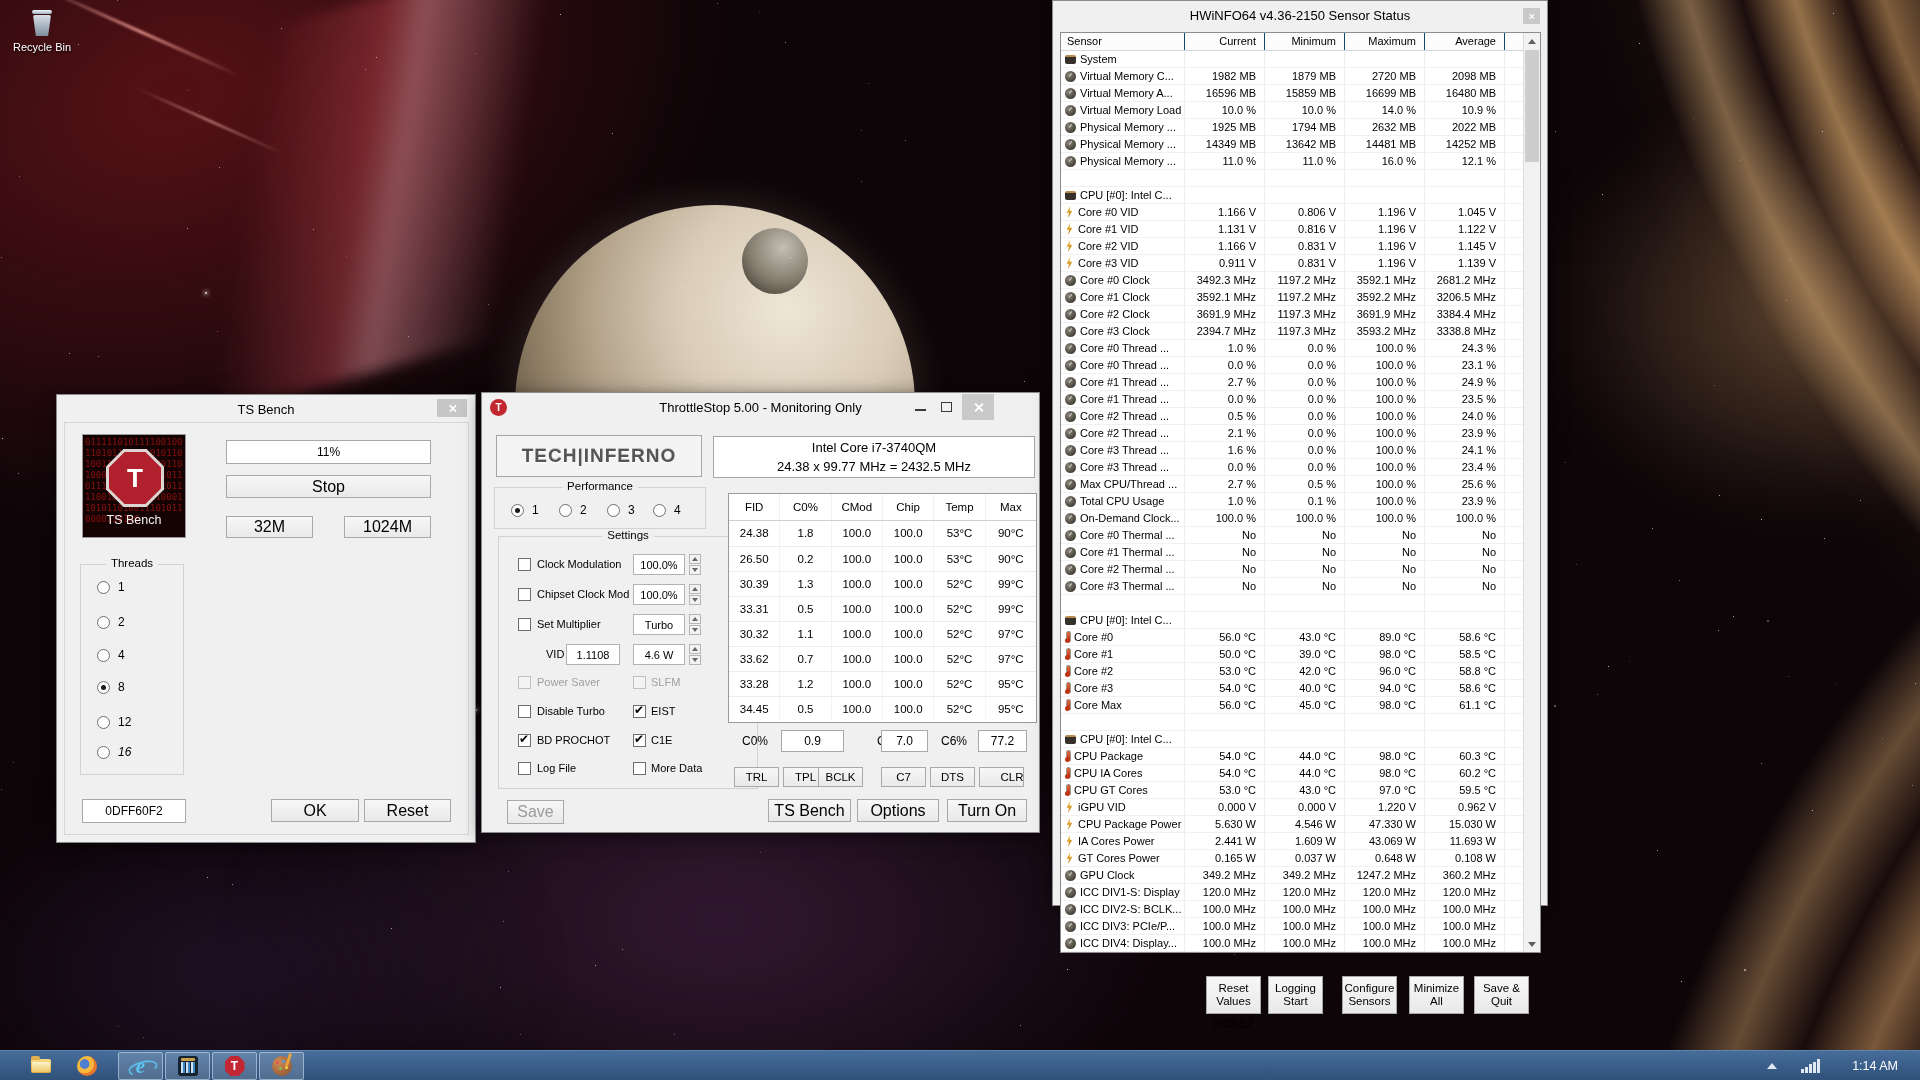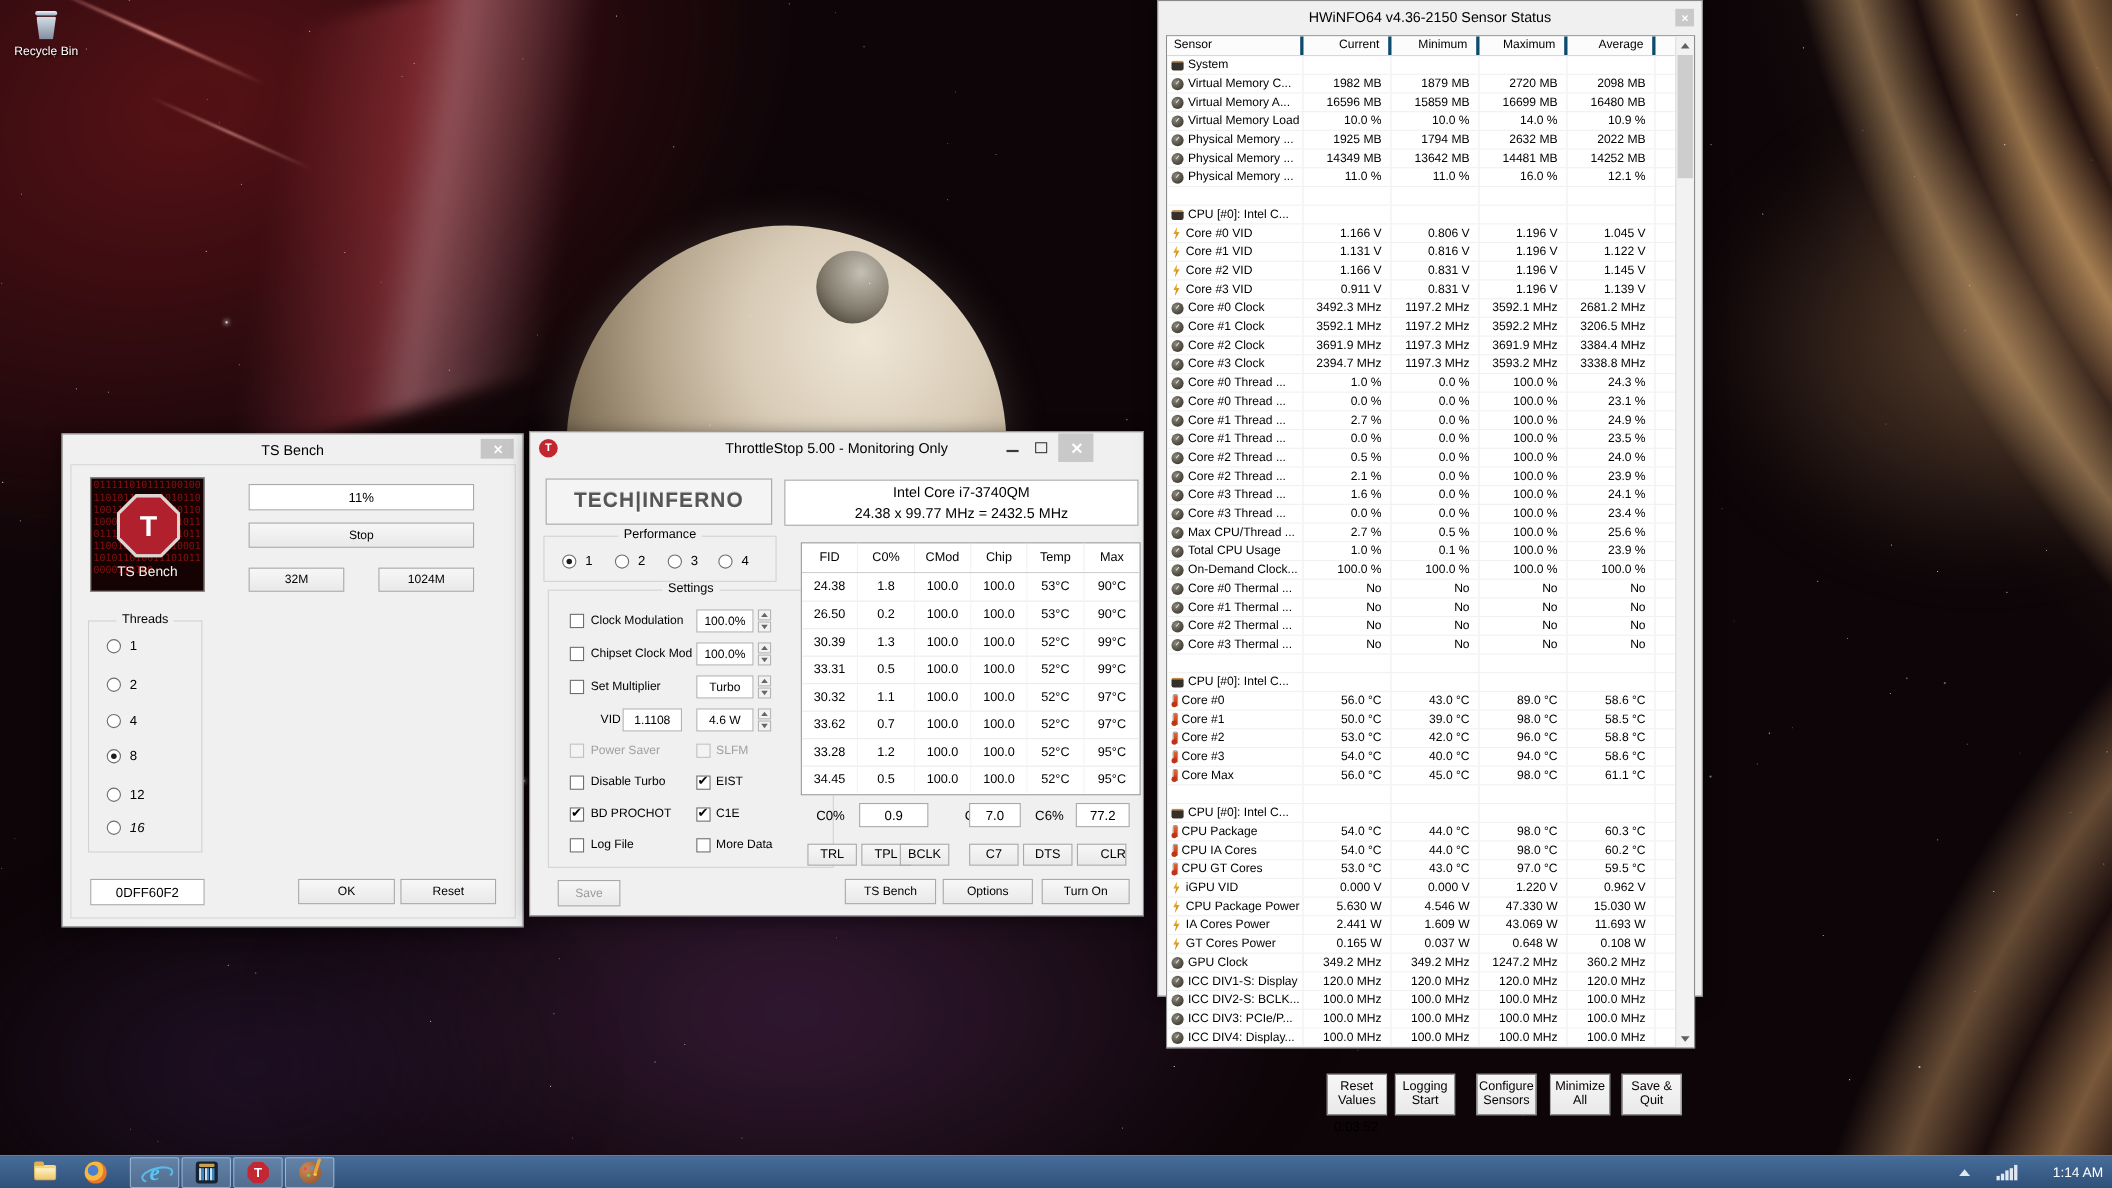--- a/index.html
+++ b/index.html
@@ -34,21 +34,21 @@
   .bin-body{position:absolute;left:4px;top:7px;width:18px;height:21px;background:linear-gradient(180deg,rgba(223,233,242,.95),rgba(134,156,175,.9));clip-path:polygon(0 0,100% 0,84% 100%,16% 100%);border-radius:2px}
   .bin-label{margin-top:3px;font-size:11px;color:#fff;text-shadow:1px 1px 2px #000}
 
   
   .win{position:absolute;background:#f0f0f0;border:1px solid #8a8a8a;box-shadow:0 3px 16px rgba(0,0,0,.55);color:#000}
   .tbar{position:absolute;left:0;top:0;right:0;height:29px;display:flex;align-items:center;justify-content:center}
   .ttext{font-size:13px;color:#000}
   .xmark{position:relative;width:11px;height:11px;display:block}
   .xmark::before,.xmark::after{content:"";position:absolute;left:5px;top:0;width:2px;height:11px;background:#fff}
   .xmark::before{transform:rotate(45deg)}.xmark::after{transform:rotate(-45deg)}
-  .btn{position:absolute;display:flex;align-items:center;justify-content:center;background:linear-gradient(#f7f7f7,#e9e9e9);border:1px solid #a9a9a9;font-size:11px;color:#000}
+  .btn{position:absolute;display:flex;align-items:center;justify-content:center;background:linear-gradient(#f7f7f7,#e9e9e9);border:1px solid #a9a9a9;font-size:16px;color:#000}
   .btn.disabled{color:#9b9b9b}
   .groupbox{position:absolute;border:1px solid #d2d2d2}
   .gb-label{position:absolute;top:-8px;left:50%;transform:translateX(-50%);background:#f0f0f0;padding:0 5px;font-size:11.5px;white-space:nowrap}
   .radio-item{position:absolute;display:flex;align-items:center;gap:8px}
   .radio{width:13px;height:13px;border:1px solid #6e6e6e;border-radius:50%;background:#fff;position:relative;flex:0 0 auto}
   .radio.sel::after{content:"";position:absolute;left:3px;top:3px;width:5px;height:5px;border-radius:50%;background:#1c1c1c}
   .radio-lbl{font-size:12px}
   .cb{position:absolute;width:13px;height:13px;border:1px solid #6e6e6e;background:#fff;top:4px}
   .cb.checked::after{content:"\2714";position:absolute;left:0;top:-3px;font-size:12px;color:#000}
   .cb.disabled{border-color:#c0c0c0;background:#f3f3f3}
@@ -106,21 +106,21 @@
   .cs-box{position:absolute;top:337px;height:22px;background:#fff;border:1px solid #a8a8a8;display:flex;align-items:center;justify-content:center;font-size:12px}
   .tool-btn{top:374px;width:45px;height:20px;font-size:11.5px}
   .action-btn{top:406px;height:23px}
 
   
   #w-hw{left:1052px;top:0;width:496px;height:906px}
   .wc-close.small{left:auto;right:7px;top:7px;width:17px;height:16px}
   .wc-close.small .xmark{transform:scale(.6)}
   .hw-table{position:absolute;left:7px;top:31px;width:481px;height:921px;background:#fff;border:1px solid #8c8c8c;overflow:hidden}
   .hw-head{display:flex;height:18px;border-bottom:1px solid #d8d8d8;background:#fcfcfc}
-  .hw-hc{font-size:11px;line-height:17px;border-right:3px solid #0c4a6e;flex:0 0 auto}
+  .hw-hc{font-size:11px;line-height:17px;border-right:1px solid #0c4a6e;flex:0 0 auto}
   .hw-hc0{width:124px;padding-left:6px}
   .hw-hc1,.hw-hc2,.hw-hc3,.hw-hc4{width:80px;text-align:right;padding-right:8px}
   .hw-spare{flex:1;border-right:none}
   .hw-row{display:flex;height:17px;border-bottom:1px solid #f1f1f1}
   .hw-lc{width:124px;display:flex;align-items:center;gap:4px;padding-left:4px;border-right:1px solid #ededed;overflow:hidden;white-space:nowrap;flex:0 0 auto}
   .hw-lbl{font-size:11px;white-space:nowrap}
   .hw-vc{width:80px;font-size:11px;line-height:16px;text-align:right;padding-right:8px;border-right:1px solid #ededed;flex:0 0 auto;white-space:nowrap}
   .hw-spare2{flex:1}
   .hw-ic{display:inline-block;flex:0 0 auto;position:relative}
   .hw-ic-chip{width:11px;height:9px;background:#35302a;border-radius:2px;border-top:2px solid #b98c50}
@@ -153,21 +153,21 @@
   .firefox-icon{width:20px;height:20px;border-radius:50%;background:radial-gradient(circle at 38% 40%,#4d7fd0 0 26%,#f6b93d 30% 52%,#e8762d 56% 78%,#c2541a 100%)}
   .internet-explorer-icon{width:22px;height:22px;color:#5cc5f1;font:italic bold 21px/22px "Liberation Serif",serif;text-align:center}
   .internet-explorer-icon::after{content:"";position:absolute;left:-2px;top:6px;width:26px;height:10px;border:2px solid rgba(92,197,241,.85);border-radius:50%;border-bottom-color:transparent;transform:rotate(-14deg)}
   .hwinfo64-icon{width:20px;height:20px;background:#14232f;border-radius:3px}
   .hwinfo64-icon::before{content:"";position:absolute;left:3px;right:3px;bottom:3px;height:11px;background:repeating-linear-gradient(90deg,#cfe3f4 0 2px,#3e86c0 2px 4px,rgba(0,0,0,0) 4px 5px)}
   .hwinfo64-icon::after{content:"";position:absolute;left:3px;top:2px;width:14px;height:3px;background:#caa04e;border-radius:1px}
   .throttlestop-icon{width:20px;height:20px;background:#c22733;clip-path:polygon(30% 0,70% 0,100% 30%,100% 70%,70% 100%,30% 100%,0 70%,0 30%);color:#fff;font-weight:bold;font-size:12px;line-height:20px;text-align:center}
   .tech-inferno-icon{width:20px;height:20px;border-radius:50%;background:radial-gradient(circle at 32% 32%,#cd8a55,#8a4f2c)}
   .tech-inferno-icon::before{content:"";position:absolute;left:4px;top:5px;width:3px;height:3px;border-radius:50%;background:#e9504d;box-shadow:6px -1px 0 #4d9de0,3px 6px 0 #7ec45a,9px 5px 0 #f3d23c}
   .tech-inferno-icon::after{content:"";position:absolute;right:2px;top:-3px;width:3px;height:14px;background:#e8a33d;transform:rotate(18deg);border-radius:1px}
-  .tb-right{position:absolute;right:0;top:0;height:30px;display:flex;align-items:center;gap:24px}
+  .tb-right{position:absolute;right:14px;top:0;height:30px;display:flex;align-items:center;gap:24px}
   .tray-arrow{width:0;height:0;border-left:5px solid transparent;border-right:5px solid transparent;border-bottom:6px solid #dfe8f0}
   .tray-net{display:flex;align-items:flex-end;gap:1px;height:14px}
   .tray-net i{display:block;width:3px;background:#dfe8f0}
   .tray-net i:nth-child(1){height:4px}.tray-net i:nth-child(2){height:6px}.tray-net i:nth-child(3){height:9px}.tray-net i:nth-child(4){height:11px}.tray-net i:nth-child(5){height:14px}
   .tb-clock{color:#fff;font-size:12.5px;padding:0 8px}
 </style>
 </head>
 <body>
 
 <div class="desktop">

